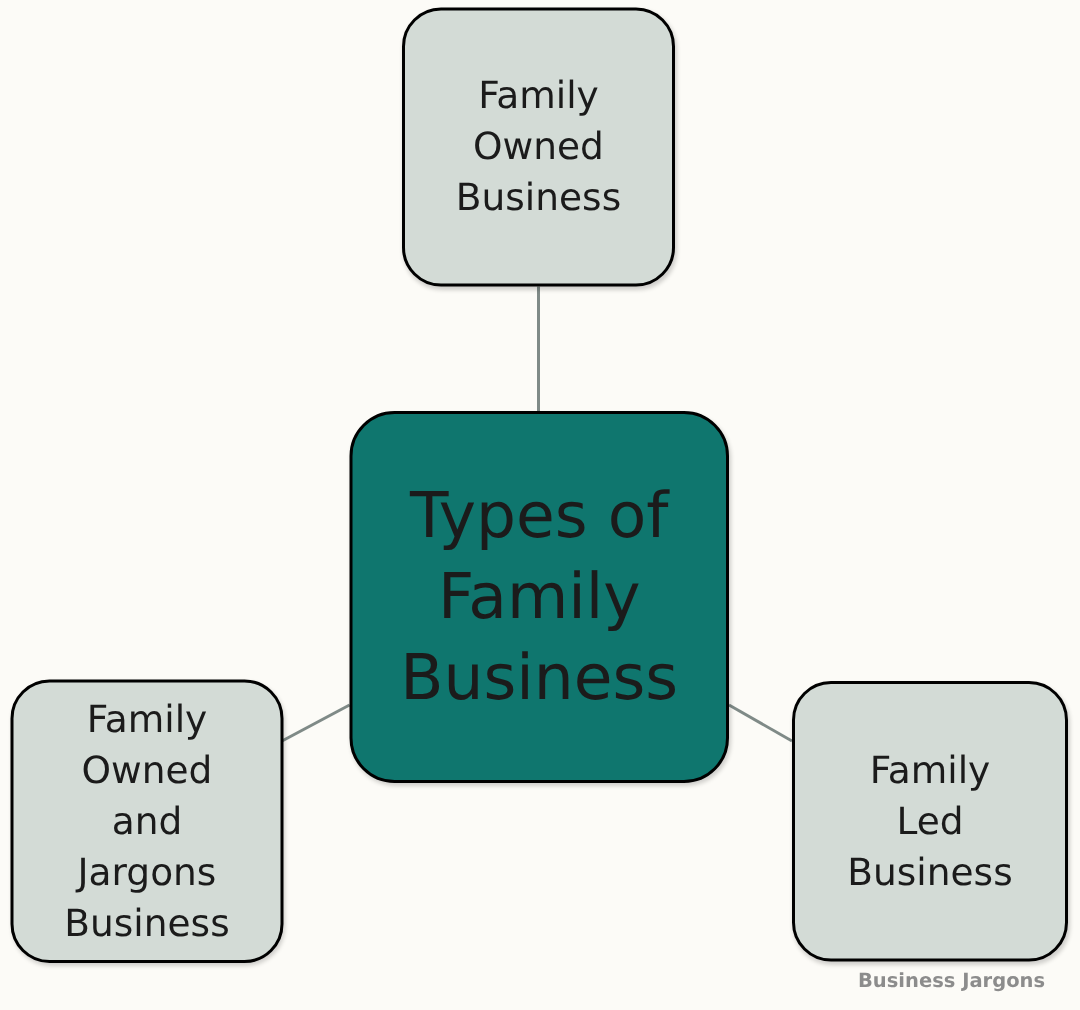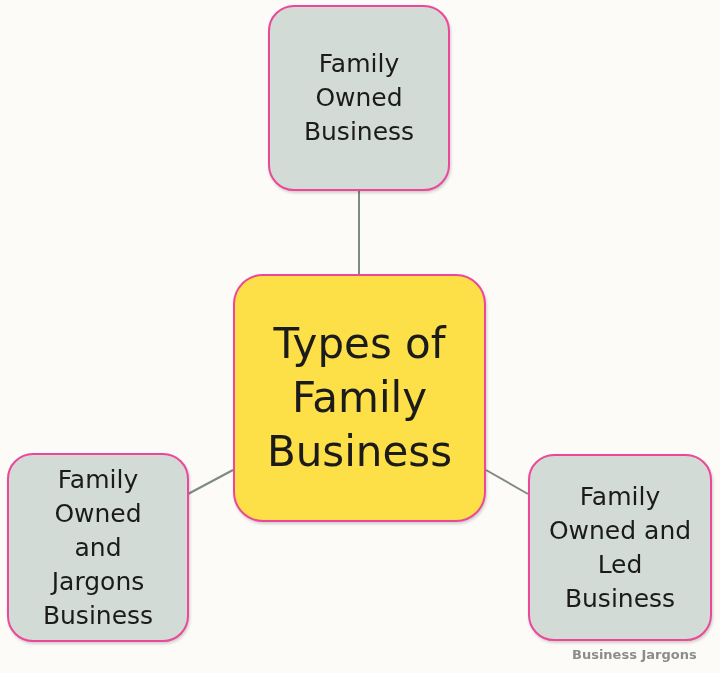--- a/index.html
+++ b/index.html
@@ -9,30 +9,30 @@
       position: relative;
       overflow: hidden;
       font-family: "DejaVu Sans", sans-serif;
     }
     .connector {
       position: absolute; left: 0; top: 0;
     }
     .node {
       position: absolute;
       box-sizing: border-box;
-      border: 2px solid #ec4899;
+      border: 2px solid #000000;
       border-radius: 26px;
       display: flex; flex-direction: column;
       align-items: center; justify-content: center;
       text-align: center;
       color: #1b1b1b;
       box-shadow: 1px 2px 3px rgba(0,0,0,0.18);
     }
     .node.leaf { background: #d3dbd6; font-size: 25px; line-height: 34px; }
-    .node.center { background: #fde047; font-size: 42px; line-height: 54px; border-radius: 30px; }
+    .node.center { background: #0f766e; font-size: 42px; line-height: 54px; border-radius: 30px; }
     .node span { display: block; }
     #node-top { left: 268px; top: 5px; width: 182px; height: 186px; }
     #node-center { left: 233px; top: 274px; width: 253px; height: 248px; }
     #node-left { left: 7px; top: 453px; width: 182px; height: 189px; line-height: 34px; }
     #node-right { left: 528px; top: 454px; width: 184px; height: 187px; }
     .watermark {
       position: absolute; left: 572px; top: 647px;
       font-size: 13px; font-weight: bold; color: #8c8c8c;
     }
   </style>
@@ -60,18 +60,17 @@
 <div id="node-left" class="node leaf">
   <span>Family</span>
   <span>Owned</span>
   <span>and</span>
   <span>Jargons</span>
   <span>Business</span>
 </div>
 
 <div id="node-right" class="node leaf">
   <span>Family</span>
-  <span>Owned and</span>
   <span>Led</span>
   <span>Business</span>
 </div>
 
 <div class="watermark">Business Jargons</div>
 
 </body></html>

